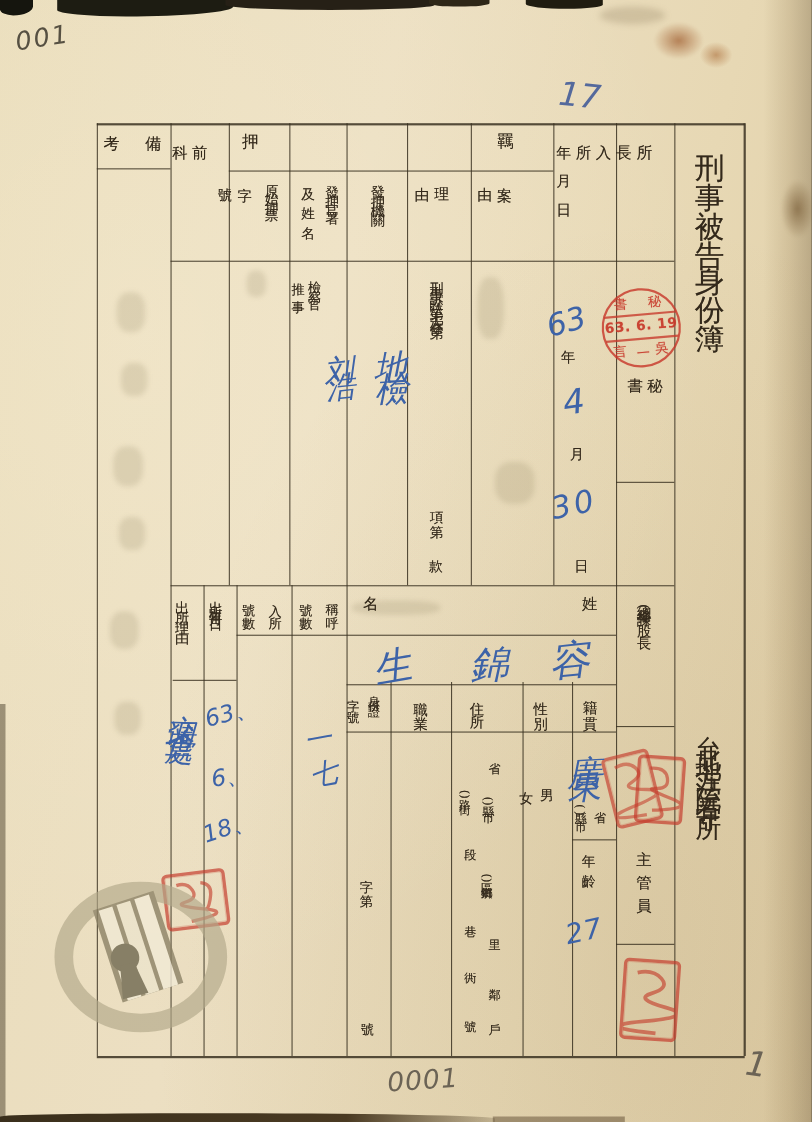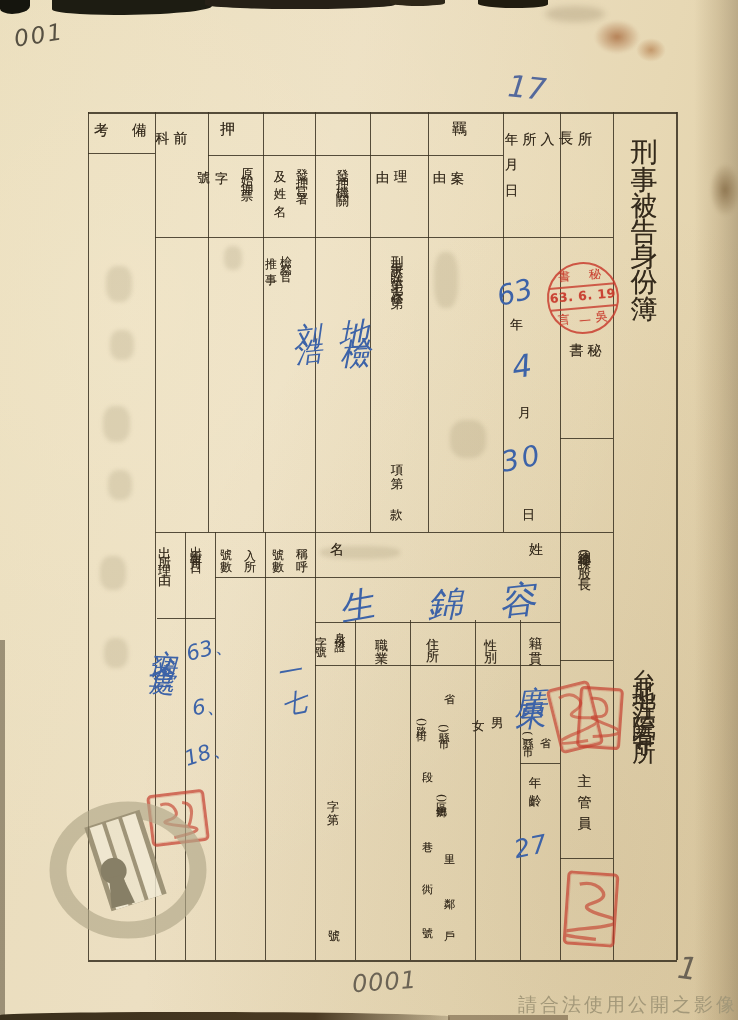--- a/index.html
+++ b/index.html
@@ -224,15 +224,14 @@
         <circle cx="70" cy="80" r="13" fill="#6f6850"></circle>
         <path d="M64 86 L59 116 L83 116 L77 86 Z" fill="#6f6850"></path>
       </g>
     </svg>
   </div>
 
   <span class="ab pc" style="left:14px;top:22px;font-size:23px;letter-spacing:2px;transform:rotate(-9deg);color:#565042;">001</span>
   <span class="ab hw" style="left:508px;top:70px;font-size:30px;transform:rotate(6deg);color:#54699c;">17</span>
   <span class="ab pc" style="left:352px;top:968px;font-size:24px;letter-spacing:1px;transform:rotate(-4deg);">0001</span>
   <span class="ab pc" style="left:678px;top:950px;font-size:31px;transform:rotate(8deg);">1</span>
-  <span class="ab" style="left:518px;top:992px;font-size:19px;letter-spacing:3px;color:#a39879;">請合法使用公開之影像</span>
 
 </div>
 
 </body></html>

